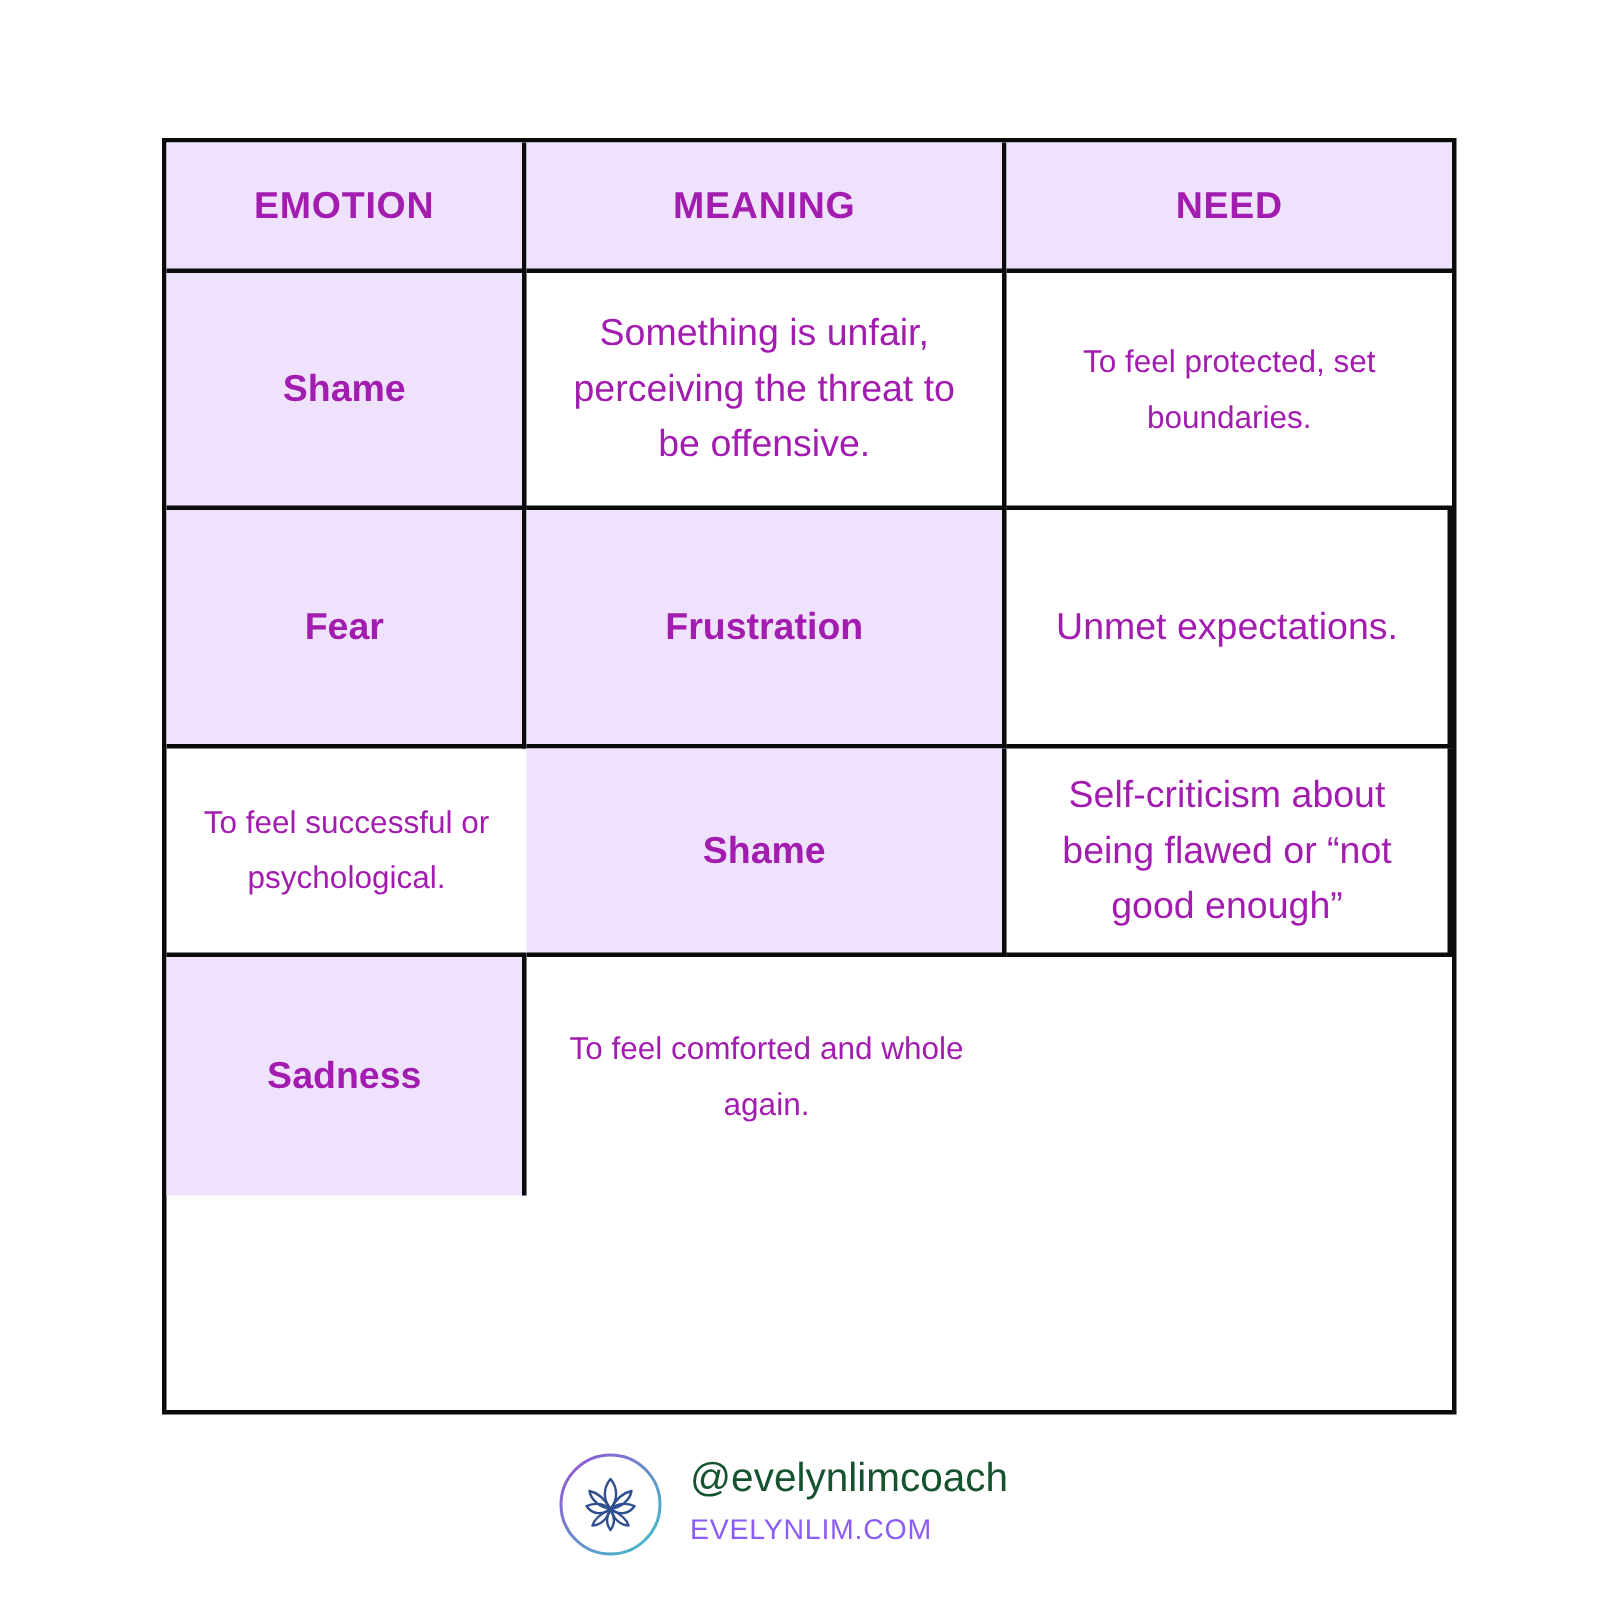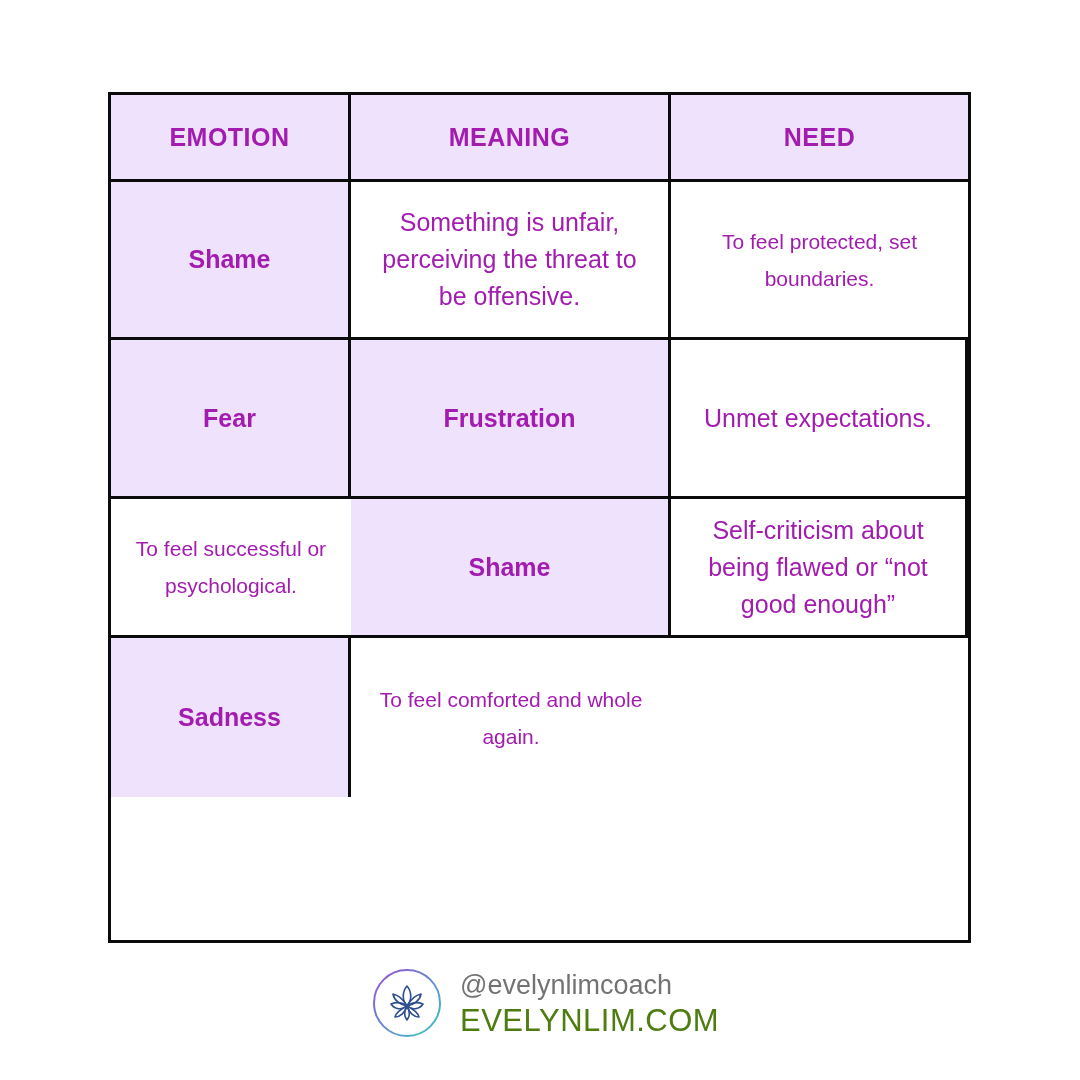--- a/index.html
+++ b/index.html
@@ -24,22 +24,22 @@
   .cell.last-row { border-bottom: none; }
   .lav { background: #efe2fd; }
   .hdr { font-weight: bold; font-size: 25px; letter-spacing: 0.5px; }
   .emo { font-weight: bold; font-size: 25px; }
   .need { font-size: 21px; }
   .footer {
     position: absolute; left: 372px; top: 968px; display: flex; align-items: center;
   }
   .logo { width: 70px; height: 70px; }
   .foot-text { margin-left: 18px; display: flex; flex-direction: column; }
-  .handle { font-size: 27px; line-height: 35px; color: #737373; }
-  .site { font-size: 31px; line-height: 35px; color: #4d7c0f; letter-spacing: 0.5px; }
+  .handle { font-size: 27px; line-height: 35px; color: #14532d; }
+  .site { font-size: 19px; line-height: 35px; color: #8b5cf6; letter-spacing: 0.5px; }
 </style>
 </head>
 <body>
 
 <div class="table">
   <div class="cell lav hdr">EMOTION</div>
   <div class="cell lav hdr">MEANING</div>
   <div class="cell lav hdr last-col">NEED</div>
 
   <div class="cell lav emo">Shame</div>

